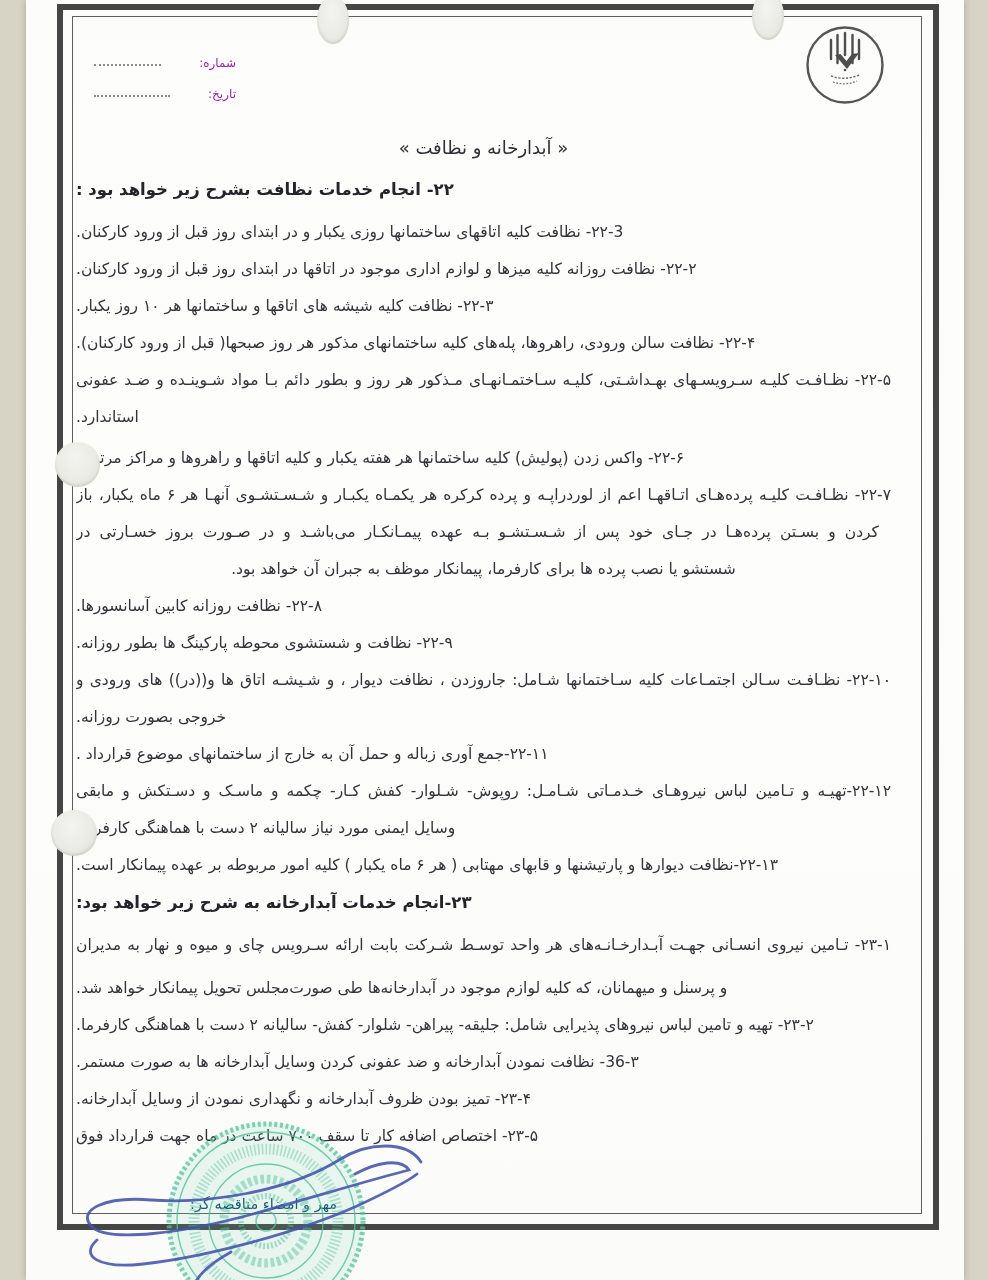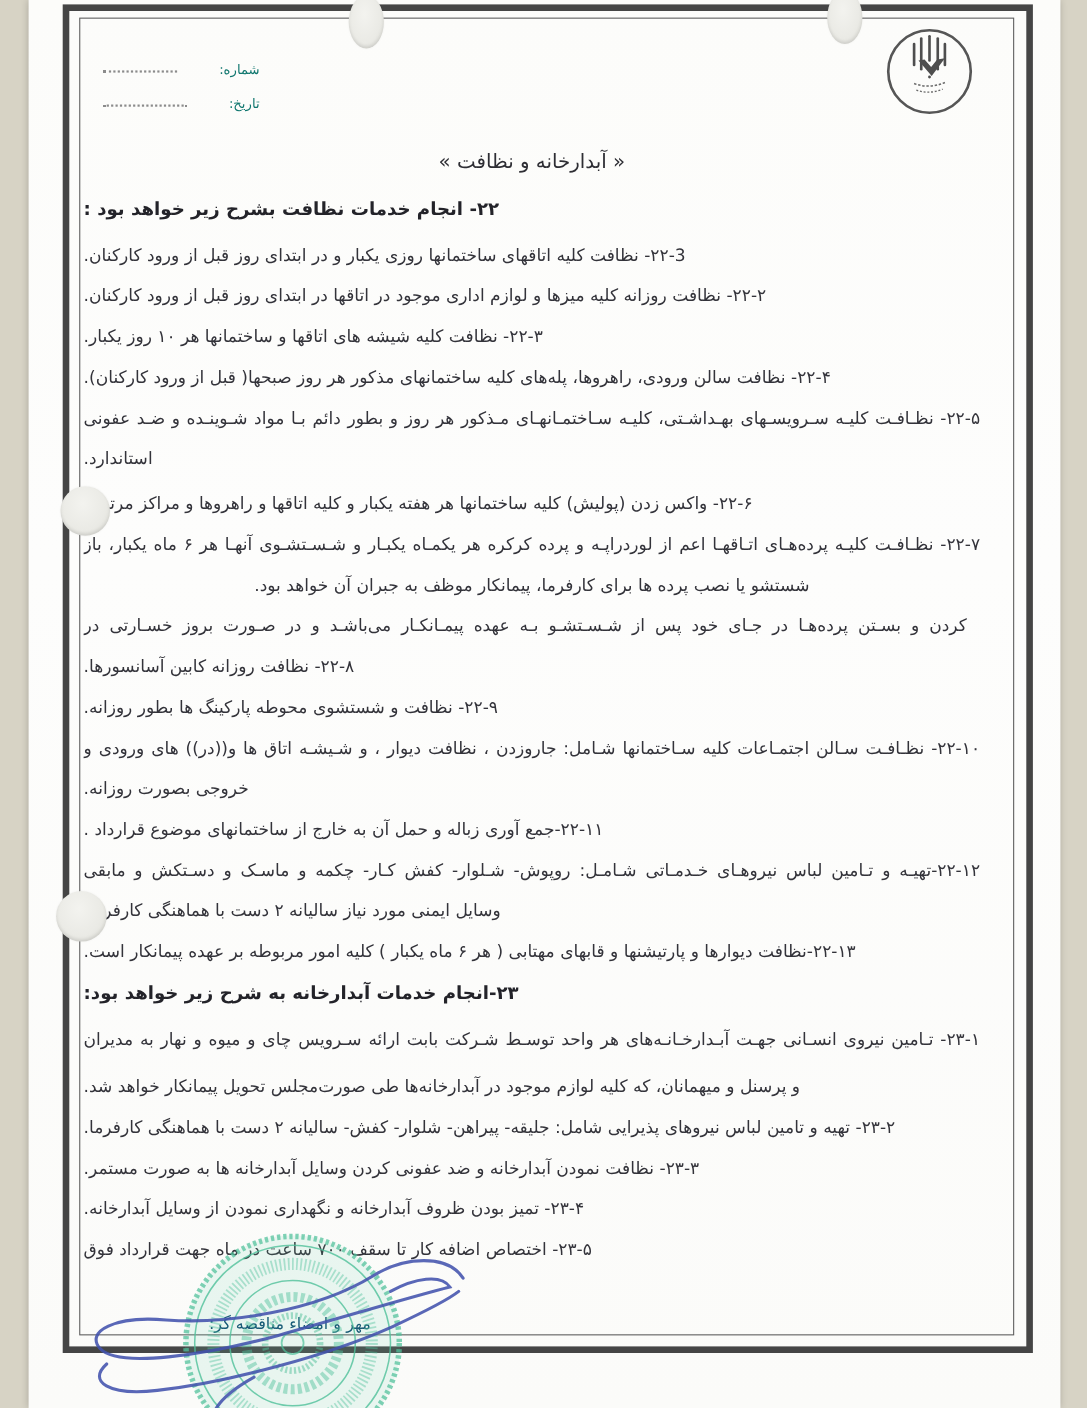--- a/index.html
+++ b/index.html
@@ -17,21 +17,21 @@
     position:absolute;left:57px;top:4px;width:870px;height:1214px;
     border:6px solid #454545;z-index:1;
   }
   .frame-inner{
     position:absolute;left:72px;top:16px;width:848px;height:1196px;
     border:1.5px solid #5f5f5f;z-index:1;
   }
   
   .meta{position:absolute;left:94px;top:44px;width:142px;z-index:2;}
   .meta-row{display:flex;direction:rtl;align-items:flex-end;height:26px;margin-bottom:5px;}
-  .meta-label{font-size:12px;color:#0f766e;white-space:nowrap;margin-left:36px;}
+  .meta-label{font-size:12px;color:#a21caf;white-space:nowrap;margin-left:36px;}
   .meta-dots{flex:1;border-bottom:2px dotted #8b8b8b;margin:0 2px 4px 0;height:1px;}
   
   .emblem{position:absolute;left:802px;top:24px;z-index:2;}
   
   .lines{position:absolute;left:76px;top:128px;width:815px;z-index:2;}
   .line{
     direction:rtl;text-align:left;color:#33333a;
     font-size:15.5px;height:37px;line-height:37px;
     white-space:nowrap;overflow:hidden;
   }
@@ -99,35 +99,35 @@
     <div class="line title">« آبدارخانه و نظافت »</div>
     <div class="line heading" style="margin-top: 3px;">۲۲- انجام خدمات نظافت بشرح زیر خواهد بود :</div>
     <div class="line item" style="margin-top: 6px;">۲۲-3- نظافت کلیه اتاقهای ساختمانها روزی یکبار و در ابتدای روز قبل از ورود کارکنان.</div>
     <div class="line item">۲۲-۲- نظافت روزانه کلیه میزها و لوازم اداری موجود در اتاقها در ابتدای روز قبل از ورود کارکنان.</div>
     <div class="line item">۲۲-۳- نظافت کلیه شیشه های اتاقها و ساختمانها هر ۱۰ روز یکبار.</div>
     <div class="line item">۲۲-۴- نظافت سالن ورودی، راهروها، پله‌های کلیه ساختمانهای مذکور هر روز صبحها( قبل از ورود کارکنان).</div>
     <div class="line justify">۲۲-۵- نظـافـت کلیـه سـرویسـهای بهـداشـتی، کلیـه سـاختمـانهـای مـذکور هر روز و بطور دائم بـا مواد شـوینـده و ضـد عفونی کننـده</div>
     <div class="line item">استاندارد.</div>
     <div class="line item" style="margin-top: 4px;">۲۲-۶- واکس زدن (پولیش) کلیه ساختمانها هر هفته یکبار و کلیه اتاقها و راهروها و مراکز مرتبط.</div>
     <div class="line justify">۲۲-۷- نظـافـت کلیـه پرده‌هـای اتـاقهـا اعم از لوردراپـه و پرده کرکره هر یکمـاه یکبـار و شـسـتشـوی آنهـا هر ۶ ماه یکبار، باز</div>
+    <div class="line justify-indent">کردن و بسـتن پرده‌هـا در جـای خود پس از شـسـتشـو بـه عهده پیمـانکـار می‌باشـد و در صـورت بروز خسـارتی در</div>
     <div class="line cont-center">شستشو یا نصب پرده ها برای کارفرما، پیمانکار موظف به جبران آن خواهد بود.</div>
-    <div class="line justify-indent">کردن و بسـتن پرده‌هـا در جـای خود پس از شـسـتشـو بـه عهده پیمـانکـار می‌باشـد و در صـورت بروز خسـارتی در</div>
     <div class="line item">۲۲-۸- نظافت روزانه کابین آسانسورها.</div>
     <div class="line item">۲۲-۹- نظافت و شستشوی محوطه پارکینگ ها بطور روزانه.</div>
     <div class="line justify">۲۲-۱۰- نظـافـت سـالن اجتمـاعات کلیه سـاختمانها شـامل: جاروزدن ، نظافت دیوار ، و شـیشـه اتاق ها و((در)) های ورودی و</div>
     <div class="line cont">خروجی بصورت روزانه.</div>
     <div class="line item">۲۲-۱۱-جمع آوری زباله و حمل آن  به خارج از ساختمانهای موضوع قرارداد .</div>
     <div class="line justify">۲۲-۱۲-تهیـه و تـامین لباس نیروهـای خـدمـاتی شـامـل: روپوش- شـلوار- کفش کـار- چکمه و ماسـک و دسـتکش و مابقی</div>
     <div class="line cont">وسایل ایمنی مورد نیاز سالیانه ۲ دست با هماهنگی کارفرما.</div>
     <div class="line item">۲۲-۱۳-نظافت دیوارها و پارتیشنها و قابهای مهتابی ( هر ۶ ماه یکبار ) کلیه امور مربوطه بر عهده پیمانکار است.</div>
     <div class="line heading">۲۳-انجام خدمات آبدارخانه به شرح زیر خواهد بود:</div>
     <div class="line justify" style="margin-top: 6px;">۲۳-۱- تـامین نیروی انسـانی جهـت آبـدارخـانـه‌های هر واحد توسـط شـرکت بابت ارائه سـرویس چای و میوه و نهار به مدیران</div>
     <div class="line cont" style="margin-top: 6px;">و پرسنل و میهمانان، که کلیه لوازم موجود در آبدارخانه‌ها طی صورت‌مجلس تحویل پیمانکار خواهد شد.</div>
     <div class="line item">۲۳-۲- تهیه و تامین لباس نیروهای پذیرایی شامل: جلیقه- پیراهن- شلوار- کفش- سالیانه ۲ دست با هماهنگی کارفرما.</div>
-    <div class="line item">۲۳-۳- نظافت نمودن آبدارخانه و ضد عفونی کردن وسایل آبدارخانه ها به صورت مستمر.</div>
+    <div class="line item">36-۳- نظافت نمودن آبدارخانه و ضد عفونی کردن وسایل آبدارخانه ها به صورت مستمر.</div>
     <div class="line item">۲۳-۴- تمیز بودن ظروف آبدارخانه و نگهداری نمودن از وسایل آبدارخانه.</div>
     <div class="line item">۲۳-۵- اختصاص اضافه کار تا سقف ۷۰۰ ساعت در ماه جهت قرارداد فوق</div>
   </div>
 
 <div class="sign-label">مهر و امضاء مناقصه گر:</div>
 
 <div class="hole top1"></div>
 <div class="hole top2"></div>
 <div class="hole left1"></div>
 <div class="hole left2"></div>

